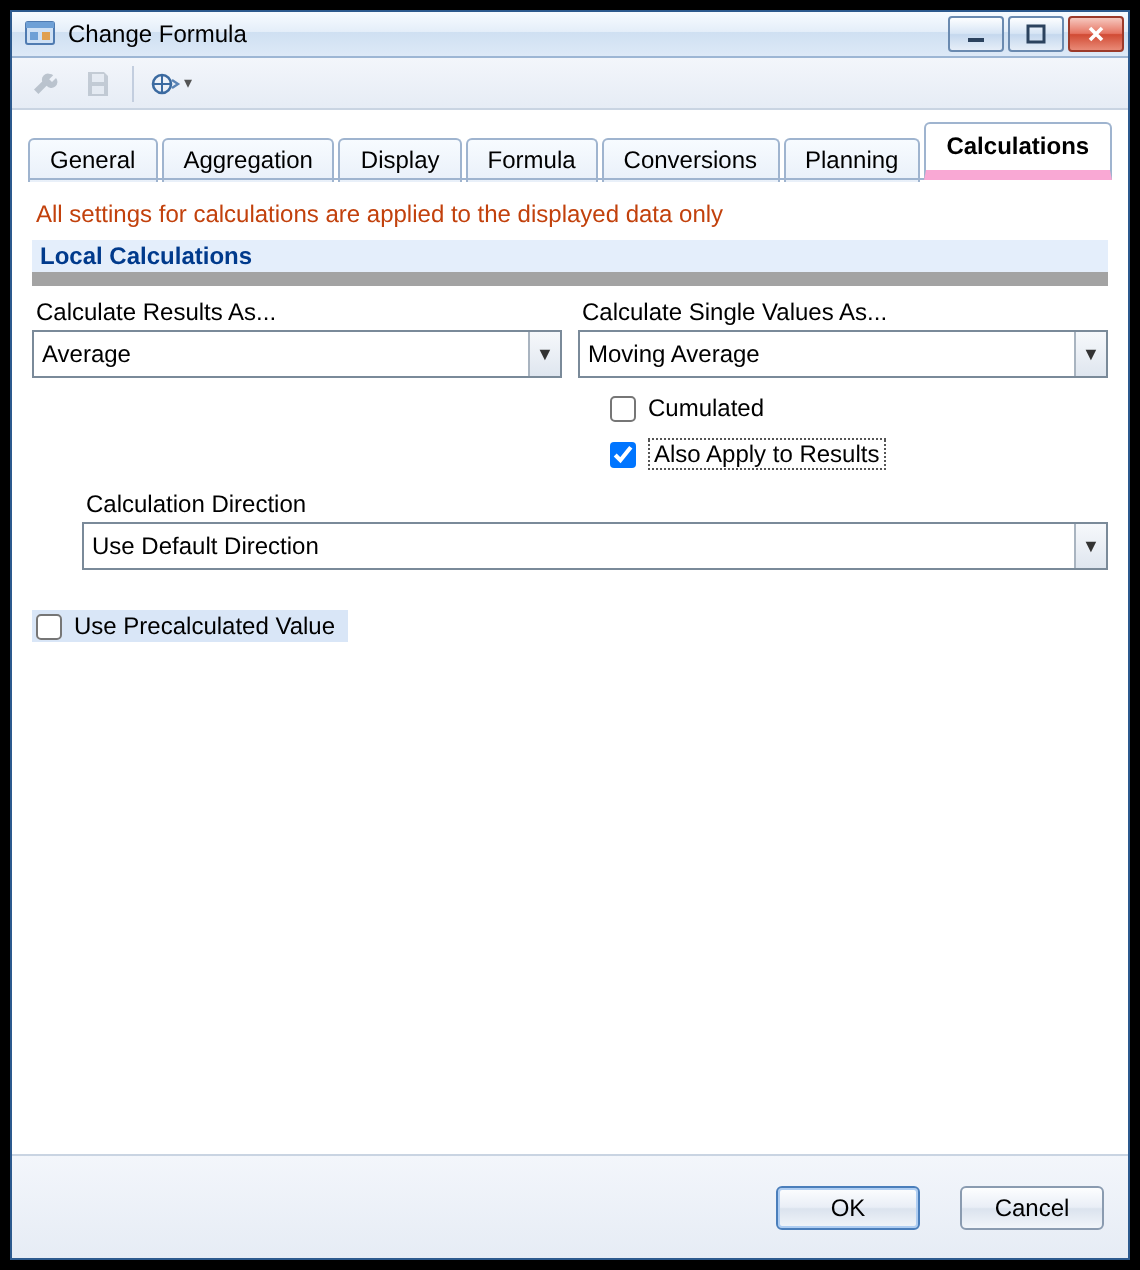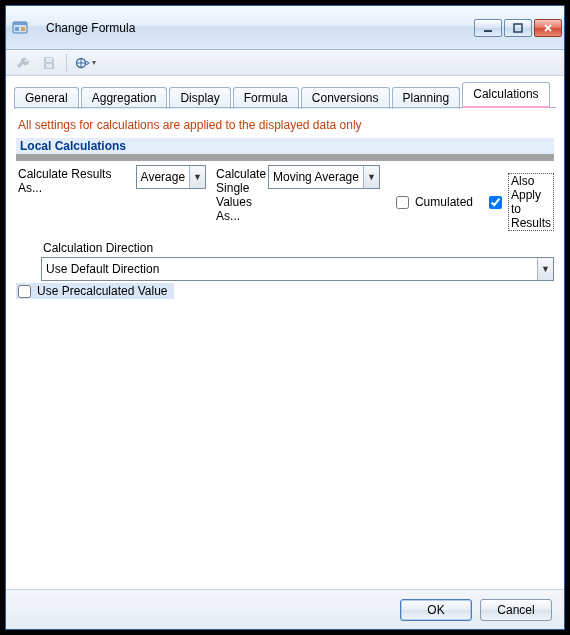--- a/index.html
+++ b/index.html
@@ -13,26 +13,25 @@
   }
   .window {
     position:absolute; left:5px; top:5px;
     width:560px; height:625px;
     background:#fff;
     border:1px solid #2d5a8e;
     display:flex; flex-direction:column;
   }
   
   .titlebar {
-    height:44px;
+    height:23px;
     background:linear-gradient(to bottom,#f7fbff 0%,#e4eef9 45%,#cfe0f2 46%,#dde9f7 100%);
     border-bottom:1px solid #9db6d4;
     display:flex; align-items:center;
     padding:0 2px 0 6px;
-    gap:12px;
   }
   .titlebar .appicon{
     width:16px;height:16px;margin-right:6px;
     display:flex;align-items:center;justify-content:center;
   }
   .titlebar .title{flex:1;color:#000;}
   .winbtns{display:flex;gap:2px;}
   .winbtn{
     width:28px;height:18px;
     border:1px solid #6a8ab0;
@@ -76,40 +75,41 @@
     border-bottom:none;
     background:linear-gradient(to bottom,#f7fbff,#e9f0f9);
     border-top-left-radius:3px;border-top-right-radius:3px;
     margin-right:2px;
     position:relative;bottom:-1px;
     cursor:default;
     color:#000;
   }
   .tab.active{
     background:#fff;
-    border-bottom:2px solid #f9a8d4;
+    border-bottom:5px solid #f9a8d4;
     z-index:2;
     padding-top:4px;padding-bottom:5px;
     bottom:0;
+    font-weight:bold;
   }
   
   .content{
     flex:1;padding:8px 10px 6px 10px;
     display:flex;flex-direction:column;
     overflow:hidden;
   }
   .hint{color:#c2410c;margin:2px 0 6px 2px;}
   .grouphdr{
     color:#003a8c;font-weight:bold;
     background:#e4eefb;
     padding:1px 4px;
     border-bottom:7px solid #a3a3a3;
   }
   .row{display:flex;gap:8px;margin-top:4px;}
-  .col{flex:1;display:flex;flex-direction:row;}
+  .col{flex:1;display:flex;flex-direction:column;}
   .lbl{margin:2px 2px 2px 2px;}
   .combo{
     display:flex;align-items:center;
     height:24px;
     border:1px solid #7a8a99;
     background:#fff;
     font-family:inherit;font-size:12px;
   }
   .combo .val{flex:1;padding:0 4px;white-space:nowrap;overflow:hidden;}
   .combo .arrow{
@@ -124,38 +124,38 @@
     margin:8px 0 0 2px;
     padding-left:14px;
   }
   .checkrow input{width:13px;height:13px;margin:0;}
   .checked-label{
     border:1px dotted #555;padding:0 2px;
   }
   .footer{
     border-top:1px solid #c9d4e2;
     background:linear-gradient(to bottom,#f3f6fb,#e6ecf5);
-    height:40px;display:flex;align-items:center;justify-content:flex-end;
-    gap:8px;padding:0 12px;
+    height:52px;display:flex;align-items:center;justify-content:flex-end;
+    gap:20px;padding:0 12px;
   }
   .btn{
     min-width:72px;height:22px;
     border:1px solid #8a9bb0;border-radius:3px;
     background:linear-gradient(to bottom,#fdfeff,#e9eef6 48%,#dbe3ee 52%,#f1f5fa);
     font-family:inherit;font-size:12px;
     cursor:default;
   }
   .btn.default{
     border-color:#4a7ebb;
     box-shadow:0 0 0 1px #aecdf2 inset;
   }
   .precalc{
     background:#d9e6f7;
     display:inline-flex;align-items:center;gap:6px;
-    padding:1px 6px 1px 2px;margin-top:2px;
+    padding:1px 6px 1px 2px;margin-top:20px;
   }
   .precalc input{width:13px;height:13px;margin:0;}
 </style>
 </head>
 <body>
 
 <div class="window">
   <div class="titlebar">
     <span class="appicon">
       <svg viewBox="0 0 16 16">

